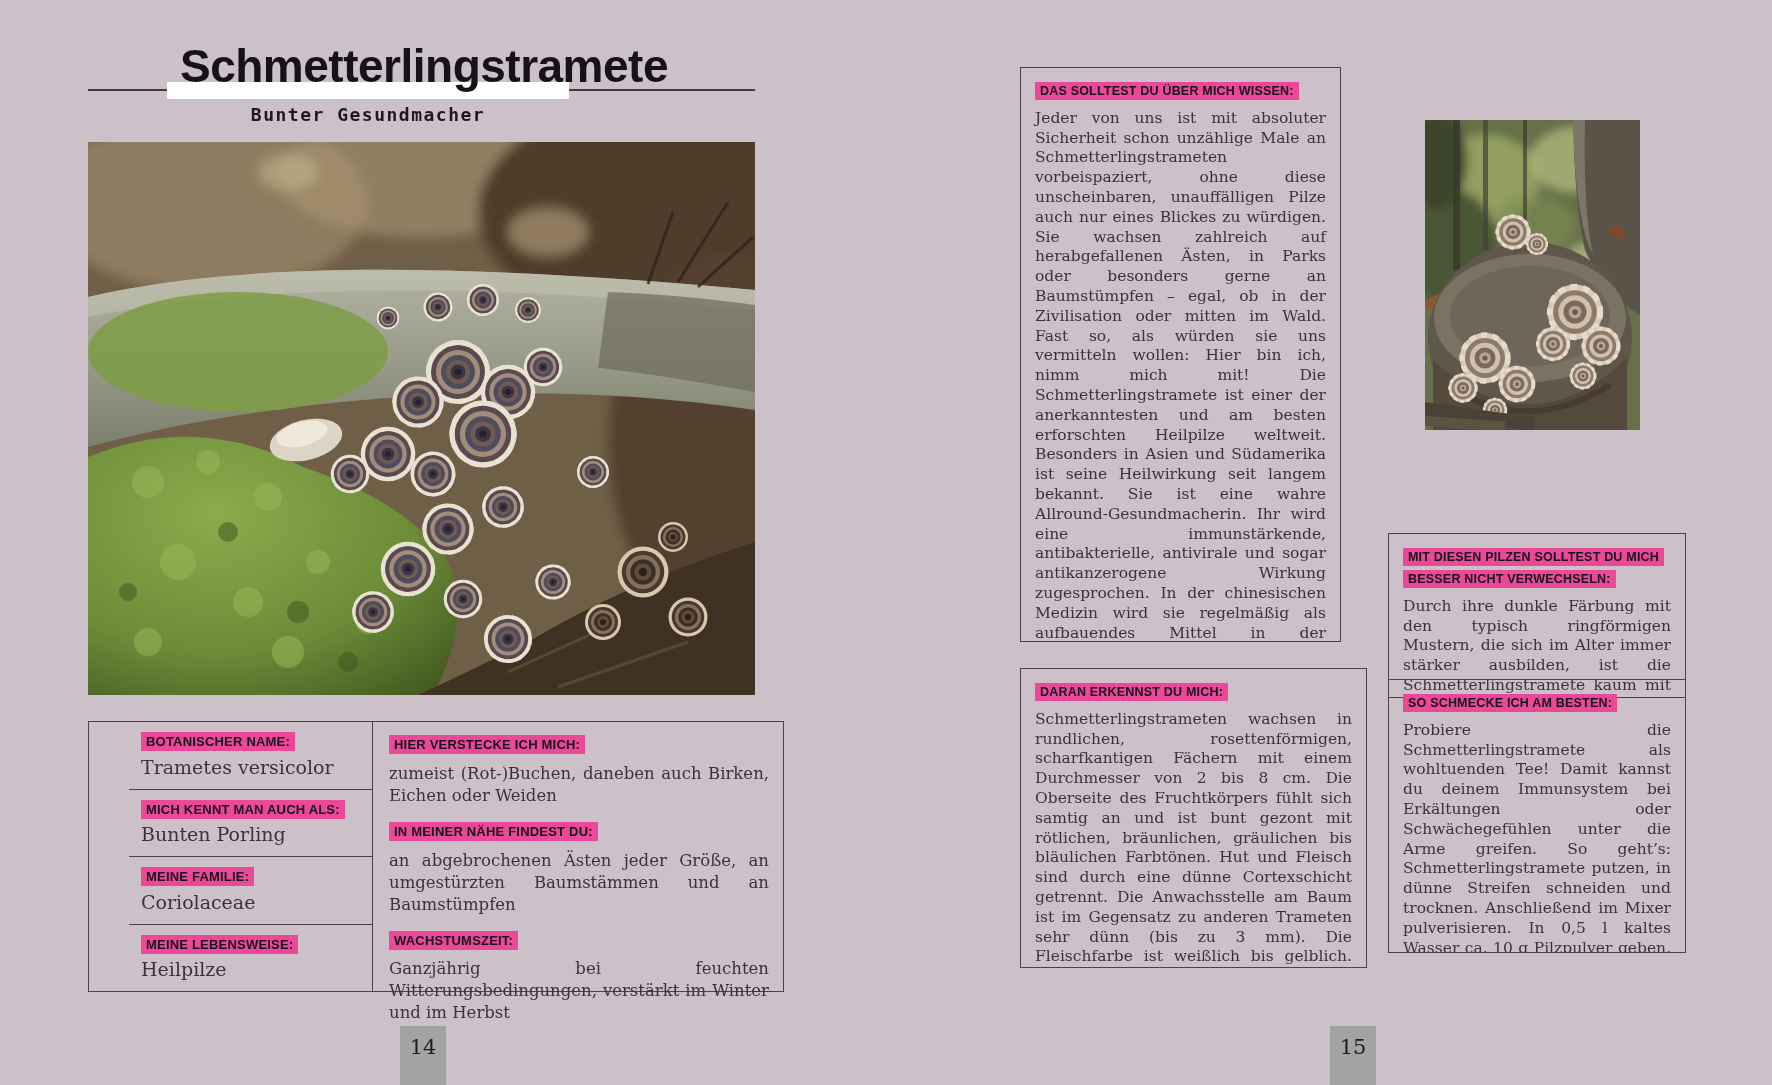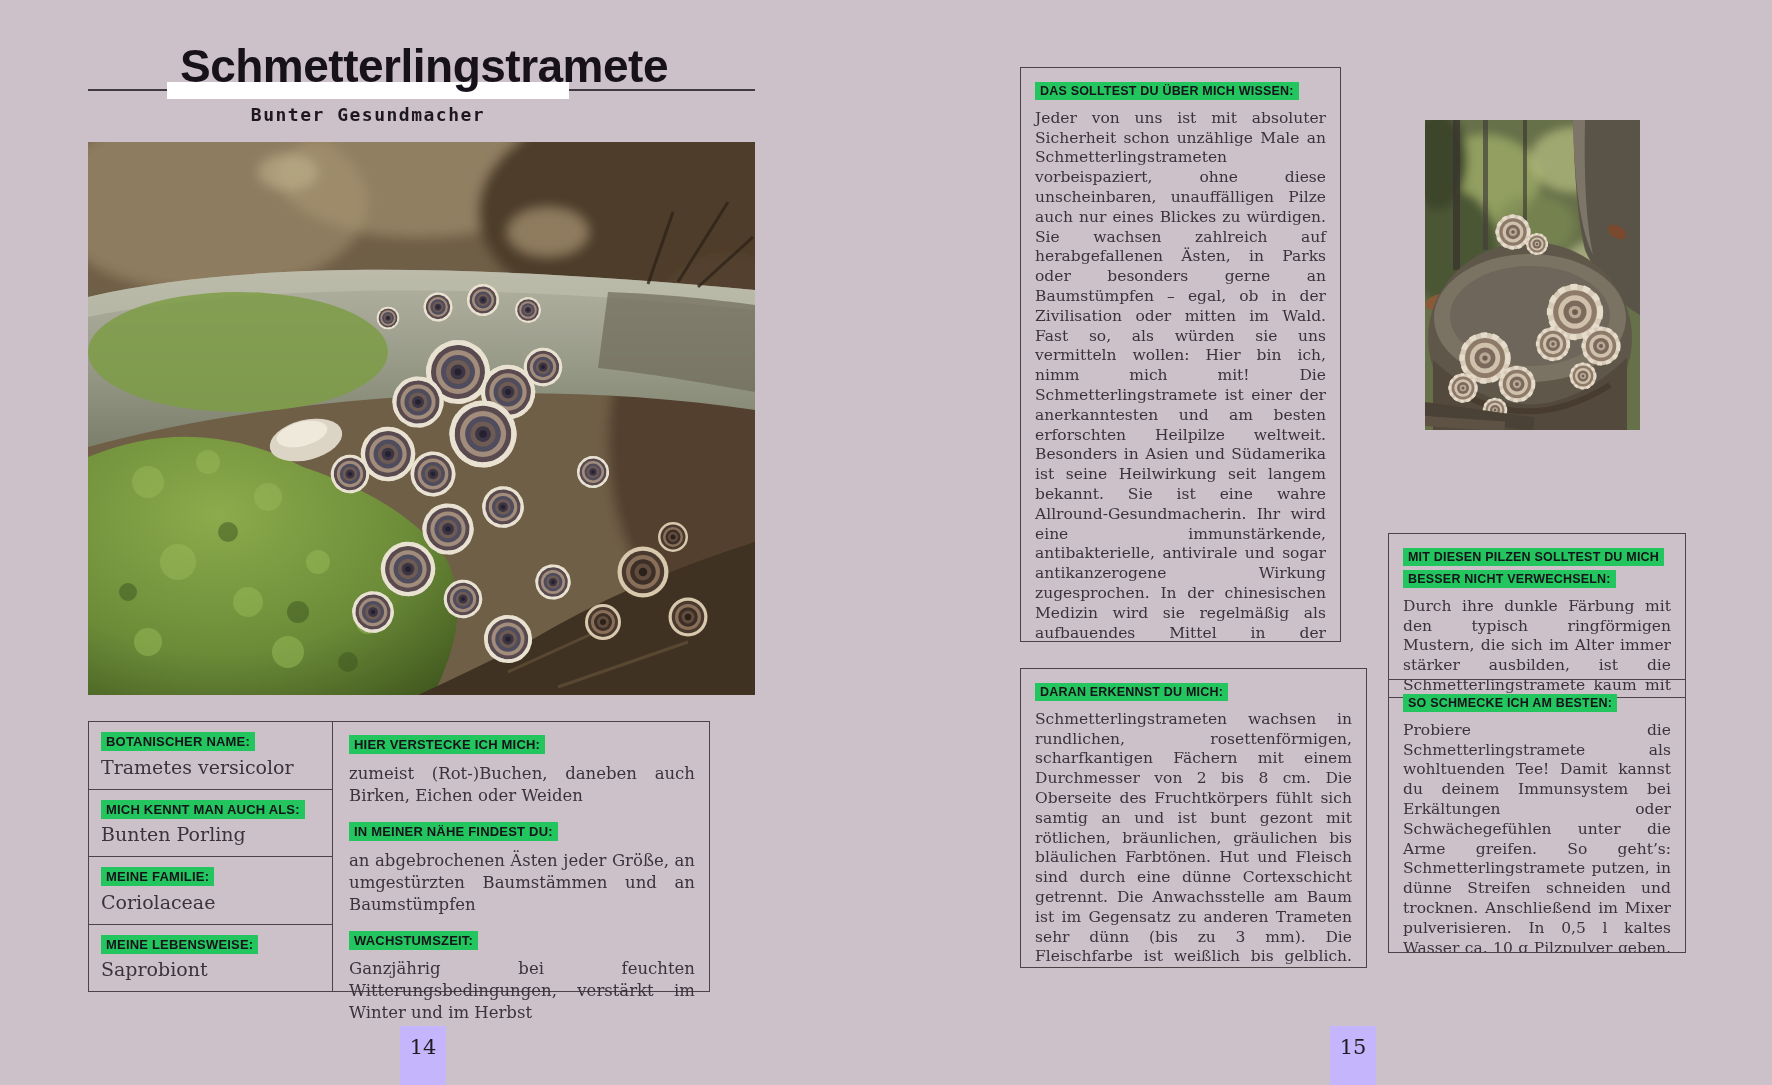--- a/index.html
+++ b/index.html
@@ -23,31 +23,31 @@
     font-size:18px;letter-spacing:1.5px;color:#1d181f;
   }
 
   
   .photo-main{left:88px;top:142px;width:667px;height:553px;}
   .photo-small{left:1425px;top:120px;width:215px;height:310px;}
   .photo-main svg,.photo-small svg{display:block;}
 
   
   .info-table{
-    left:88px;top:721px;width:622px;height:271px;
-    border:1.5px solid #4d4246;display:flex;box-sizing:border-box;
+    left:88px;top:721px;width:696px;height:271px;
+    border:1.5px solid #4d4246;display:flex;box-sizing:border-box;padding-left:40px;
   }
   .info-left{width:243px;border-right:1.5px solid #4d4246;display:flex;flex-direction:column;}
   .info-cell{flex:1;border-bottom:1.5px solid #4d4246;padding:10px 8px 0 12px;}
   .info-cell:last-child{border-bottom:none;}
   .info-right{flex:1;padding:13px 14px 0 16px;}
   .ir-group{margin-bottom:15px;}
 
   .lbl{
-    display:inline;background:#22c55e;padding:2px 5px;
+    display:inline;background:#ec4899;padding:2px 5px;
     font-size:13px;font-weight:bold;letter-spacing:0.2px;color:#17131a;
     line-height:1.6;-webkit-box-decoration-break:clone;box-decoration-break:clone;
   }
   .val{
     font-family:"DejaVu Serif",serif;font-size:19px;color:#3a333d;margin-top:3px;
   }
   .ir-text{
     font-family:"DejaVu Serif",serif;font-size:16.5px;line-height:22px;
     text-align:justify;color:#3a333d;margin-top:7px;hyphens:auto;
   }
@@ -61,21 +61,21 @@
     text-align:justify;color:#3a333d;margin-top:6px;hyphens:auto;
   }
   .tbox .lbl{font-size:12.5px;line-height:1.75;}
   .box-know{left:1020px;top:67px;width:321px;height:575px;}
   .box-recognize{left:1020px;top:668px;width:347px;height:300px;}
   .box-confuse{left:1388px;top:533px;width:298px;height:165px;}
   .box-taste{left:1388px;top:679px;width:298px;height:274px;}
 
   
   .page-tab{
-    width:46px;height:59px;background:#c4b5fd;box-sizing:border-box;
+    width:46px;height:59px;background:#a3a3a3;box-sizing:border-box;
     display:flex;justify-content:center;padding-top:9px;
     font-family:"DejaVu Serif",serif;font-size:21px;color:#211c22;
   }
   .tab-left{left:400px;top:1026px;}
   .tab-right{left:1330px;top:1026px;}
 </style>
 </head>
 <body>
 
 <div class="abs title-rule"></div>
@@ -203,21 +203,21 @@
     <div class="info-cell">
       <span class="lbl">MICH KENNT MAN AUCH ALS:</span>
       <div class="val">Bunten Porling</div>
     </div>
     <div class="info-cell">
       <span class="lbl">MEINE FAMILIE:</span>
       <div class="val">Coriolaceae</div>
     </div>
     <div class="info-cell">
       <span class="lbl">MEINE LEBENSWEISE:</span>
-      <div class="val">Saprobiont</div>
+      <div class="val">Heilpilze</div>
     </div>
   </div>
   <div class="info-right">
     <div class="ir-group">
       <span class="lbl">HIER VERSTECKE ICH MICH:</span>
       <div class="ir-text">zumeist (Rot-)Buchen, daneben auch Birken, Eichen oder Weiden</div>
     </div>
     <div class="ir-group">
       <span class="lbl">IN MEINER NÄHE FINDEST DU:</span>
       <div class="ir-text">an abgebrochenen Ästen jeder Größe, an umgestürzten Baumstämmen und an Baumstümpfen</div>

